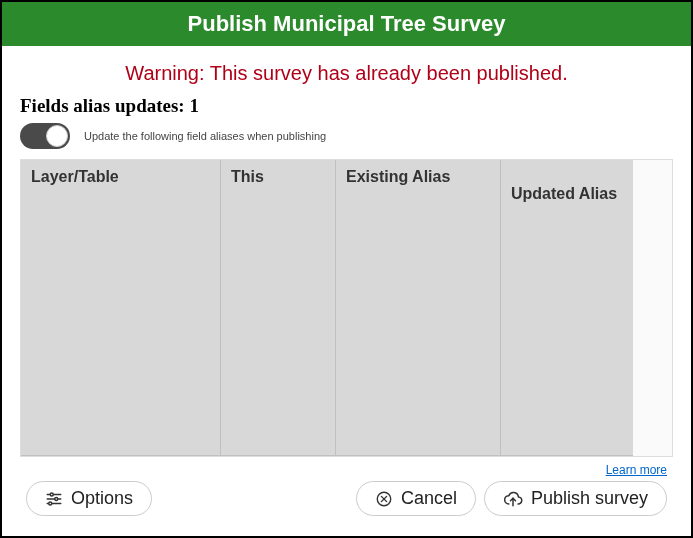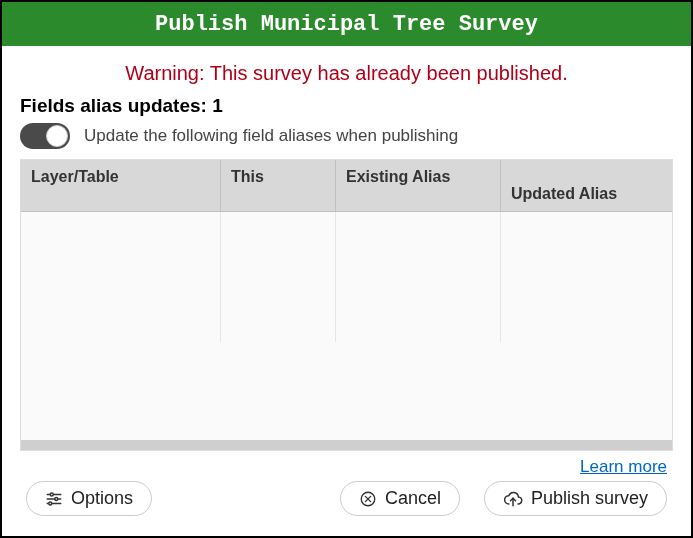--- a/index.html
+++ b/index.html
@@ -35,21 +35,21 @@
   .titlebar {
     background: #2e8b2e;
     background: #2e8c3a;
     background: #2e8b2e;
     background: #2d8c2d;
   }
   .titlebar { background:#2c8a2c; }
   .titlebar { background:#2d8c2d; }
   .titlebar { background:#2b8a2b; }
   .titlebar { background:#2f8f3a; }
-  .titlebar { background:#2e8b2e;font-family:Liberation Mono, monospace; }
+  .titlebar { background:#2e8b2e; }
   .titlebar { background:#2e8a2c; }
   .titlebar { background:#2d8a2a; }
   .titlebar { background:#2c8a29; }
   .titlebar { background:#2c8929; }
   .titlebar { background:#2b8928; }
   .titlebar { background:#2a8827; }
   .titlebar { background:#2b8a2a; }
   .titlebar { background:#2a8a29; }
   .titlebar { background:#2a8a28; }
   .titlebar { background:#298928; }
@@ -96,20 +96,21 @@
     font-size: 19px;
     color: #222;
     line-height: 1.3;
     margin-bottom: 10px;
   }
   .alias-heading {
     font-size: 19px;
     font-weight: 700;
     color: #000;
     margin-bottom: 6px;
+    font-family: Liberation Serif, serif;
   }
   .toggle-row {
     display: flex; align-items: center; gap: 14px;
     margin-bottom: 10px;
   }
   .toggle {
     width: 50px; height: 26px;
     border-radius: 13px;
     background: #4a4a4a;
     position: relative;
@@ -118,27 +119,27 @@
   }
   .toggle-knob {
     position: absolute;
     right: 2px; top: 2px;
     width: 22px; height: 22px;
     background: #fff;
     border-radius: 50%;
     border: 1px solid #ccc;
   }
   .toggle-label {
-    font-size: 17px;
+    font-size: 11px;
     color: #444;
   }
   .table-wrap {
     flex: 1;
     border: 1px solid #ddd;
-    display: flex; flex-direction: column;
+    display: flex; flex-direction: row;
     background: #fafafa;
     position: relative;
     min-height: 0;
   }
   .table-head, .table-row {
     display: grid;
     grid-template-columns: 200px 115px 165px 1fr;
   }
   .table-head {
     background: #d8d8d8;
@@ -182,28 +183,28 @@
     height: 10px;
     background: #cfcfcf;
   }
   .learn-row {
     display:flex; justify-content:flex-end;
     padding: 6px 6px 2px 0;
   }
   .learn-link {
     color: #0066cc;
     text-decoration: underline;
-    font-size: 17px;
+    font-size: 12px;
     cursor: pointer;
   }
   .footer {
     display: flex;
     align-items: center;
     padding: 2px 6px 10px 6px;
-    gap: 24px;
+    gap: 8px;
   }
   .btn {
     display: inline-flex; align-items: center; gap: 8px;
     border: 1px solid #ccc;
     border-radius: 20px;
     background: #fff;
     padding: 6px 18px;
     font-size: 18px;
     color: #222;
     cursor: pointer;

